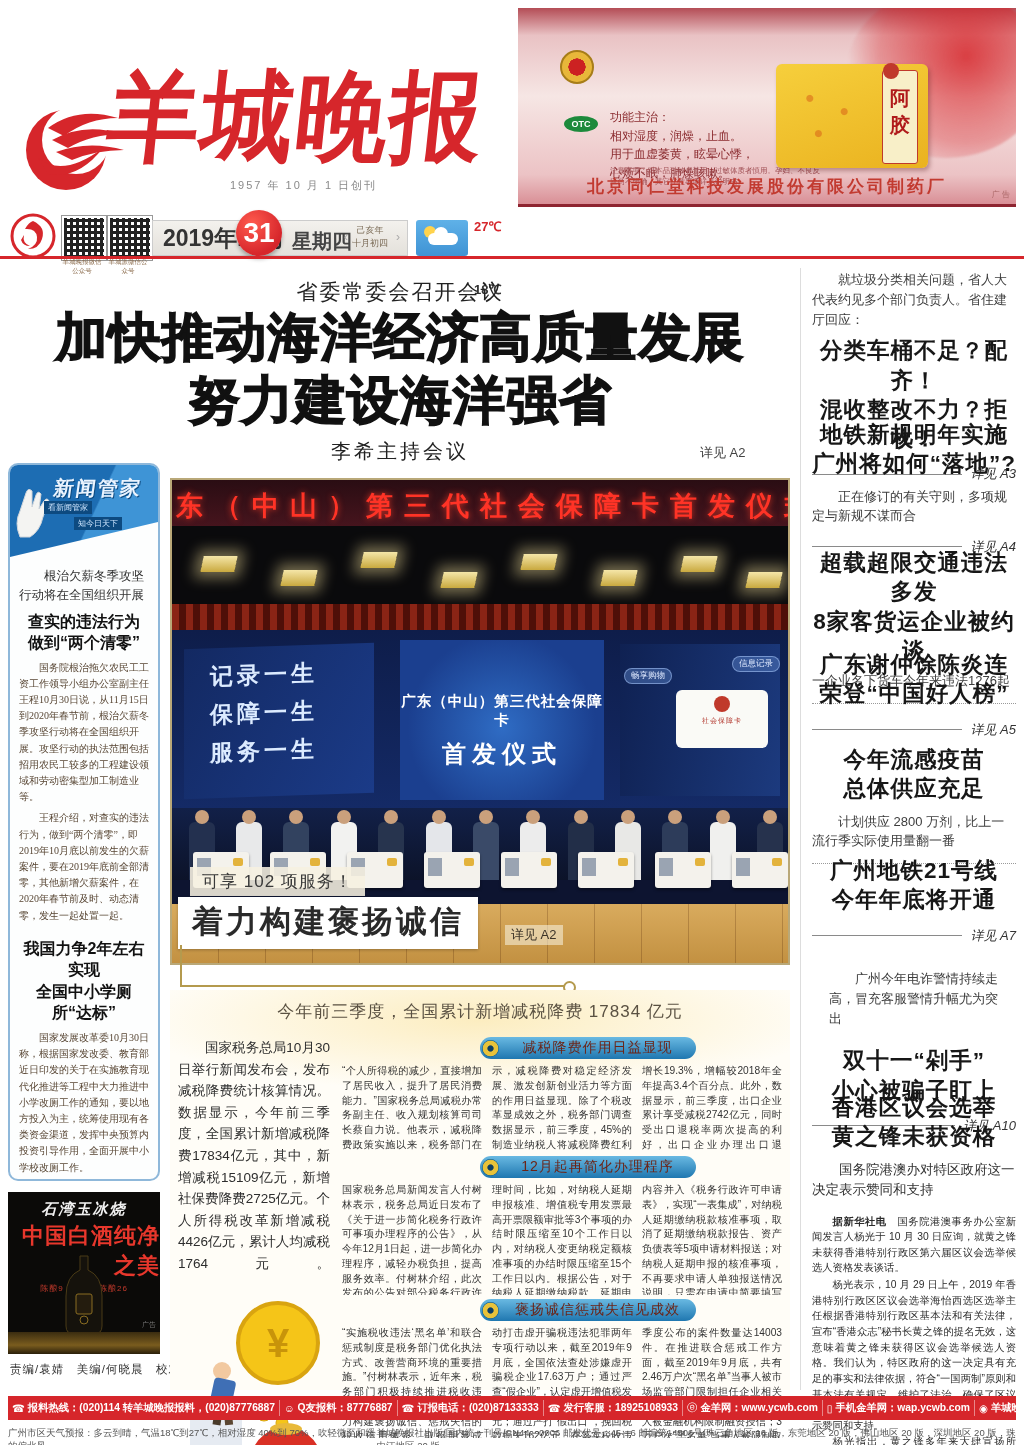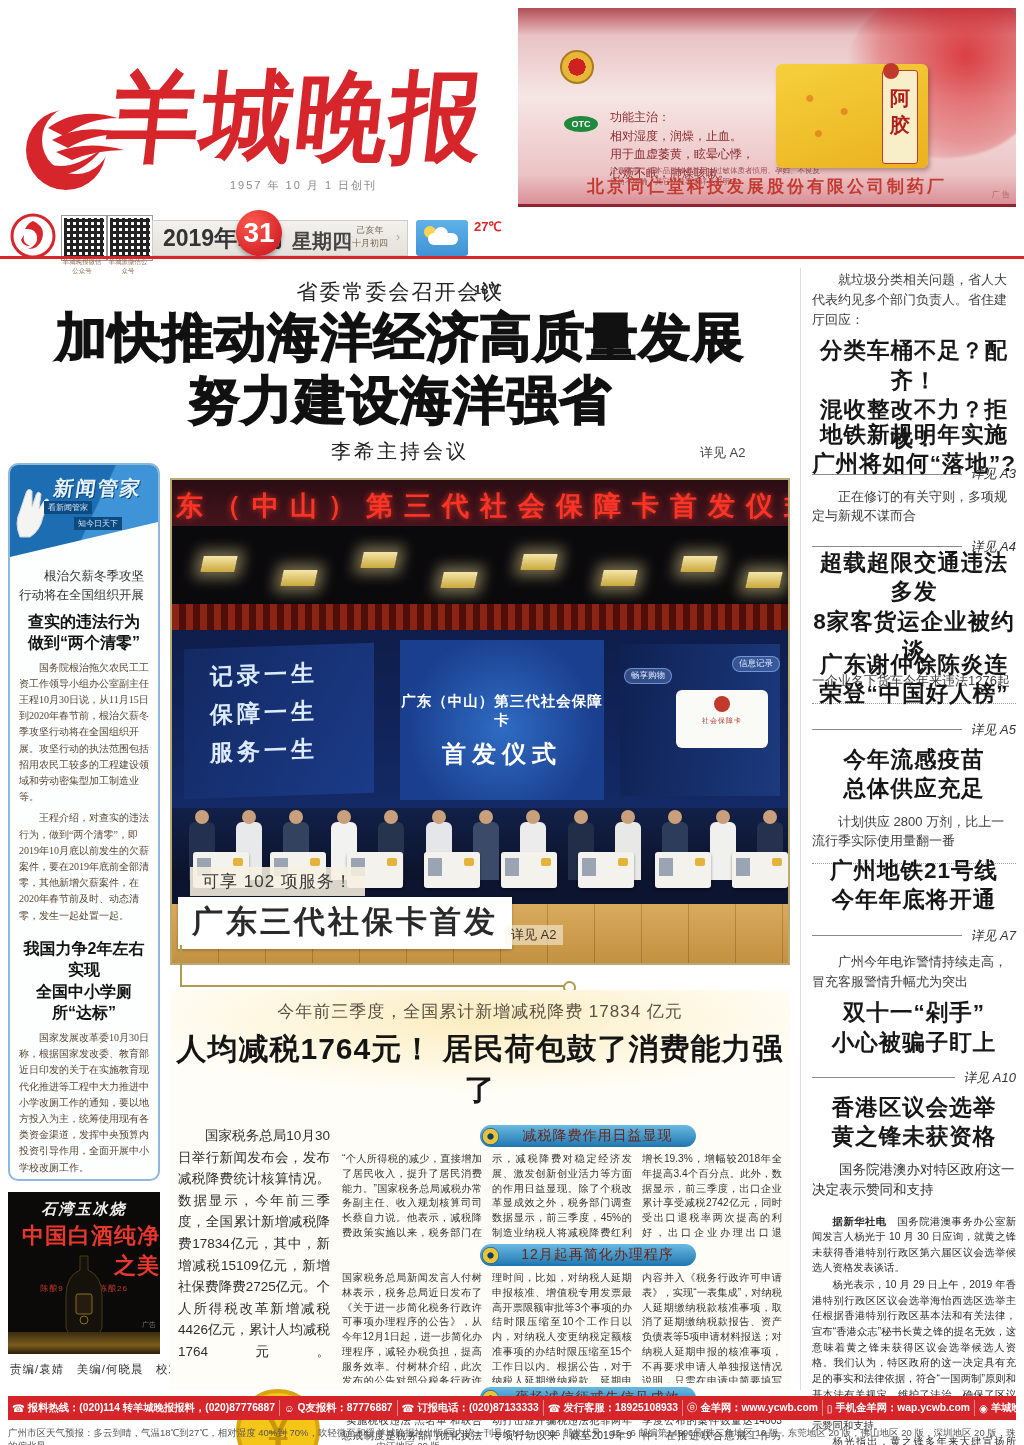--- a/index.html
+++ b/index.html
@@ -353,35 +353,34 @@
       <div class="bigcard"></div>
       <div class="bigcard"></div>
     <div class="bigcard"></div>
       <div class="bigcard"></div>
       <div class="bigcard"></div>
       <div class="bigcard"></div>
   </div>
   <div class="ph-floor"></div>
 </div>
 <div class="abs cap-kicker">可享 102 项服务！</div>
-<div class="abs cap-title">广东三代社保卡首发</div>
+<div class="abs cap-title">着力构建褒扬诚信</div>
 <div class="abs cap-ref">详见 A2</div>
 <div class="abs gold1"></div>
 <div class="abs gold1b"></div>
 <div class="abs golddot1"></div>
 <div class="abs credit">
   <span class="cap">八名市民代表获颁第三代社保卡</span>
   <span class="by">羊城晚报记者 周聪 摄</span>
 </div>
 <div class="abs gold3"></div>
 <div class="abs golddot3"></div>
 
 <div class="abs taxbox">
   <div class="tax-kicker">今年前三季度，全国累计新增减税降费 17834 亿元</div>
-  <div class="tax-title">人均减税1764元！ 居民荷包鼓了消费能力强了</div>
   <div class="tax-body">
     <div class="tax-c1">
       <span>国家税务总局10月30日举行新闻发布会，发布减税降费统计核算情况。数据显示，今年前三季度，全国累计新增减税降费17834亿元，其中，新增减税15109亿元，新增社保费降费2725亿元。个人所得税改革新增减税4426亿元，累计人均减税1764元。</span>
       <svg class="illus" viewBox="0 0 150 200" width="150" height="200">
         <rect x="12" y="118" width="52" height="82" fill="#e6ebf2"></rect>
         <rect x="12" y="118" width="52" height="8" fill="#f5f8fb"></rect>
         <circle cx="100" cy="58" r="40" fill="#f5c518" stroke="#d9a410" stroke-width="4"></circle>
         <text x="100" y="72" font-size="40" font-weight="bold" fill="#c8940a" text-anchor="middle">¥</text>
         <circle cx="44" cy="86" r="9" fill="#f2c9a0"></circle>
         <rect x="34" y="94" width="22" height="26" rx="4" fill="#3f6fb5" transform="rotate(12 45 107)"></rect>
@@ -472,21 +471,21 @@
 </div>
 <div class="abs rc" style="left:812px;top:856px">
   <div class="rc-t">广州地铁21号线</div>
   <div class="rc-t">今年年底将开通</div>
   <div class="see">
       <span class="ln"></span>
     <span class="ref">详见 A7</span>
     </div>
 </div>
 <div class="abs rc" style="left:812px;top:952px">
-  <p class="rc-intro" style="margin:0">广州今年电诈警情持续走高，冒充客服警情升幅尤为突出</p>
+  <p class="rc-intro" style="margin:17px">广州今年电诈警情持续走高，冒充客服警情升幅尤为突出</p>
   <div class="rc-t" style="margin-top:6px">双十一“剁手”</div>
   <div class="rc-t">小心被骗子盯上</div>
   <div class="see">
       <span class="ln"></span>
     <span class="ref">详见 A10</span>
     </div>
 </div>
 <div class="abs rc" style="left:812px;top:1093px">
   <div class="rc-t">香港区议会选举</div>
   <div class="rc-t">黄之锋未获资格</div>

